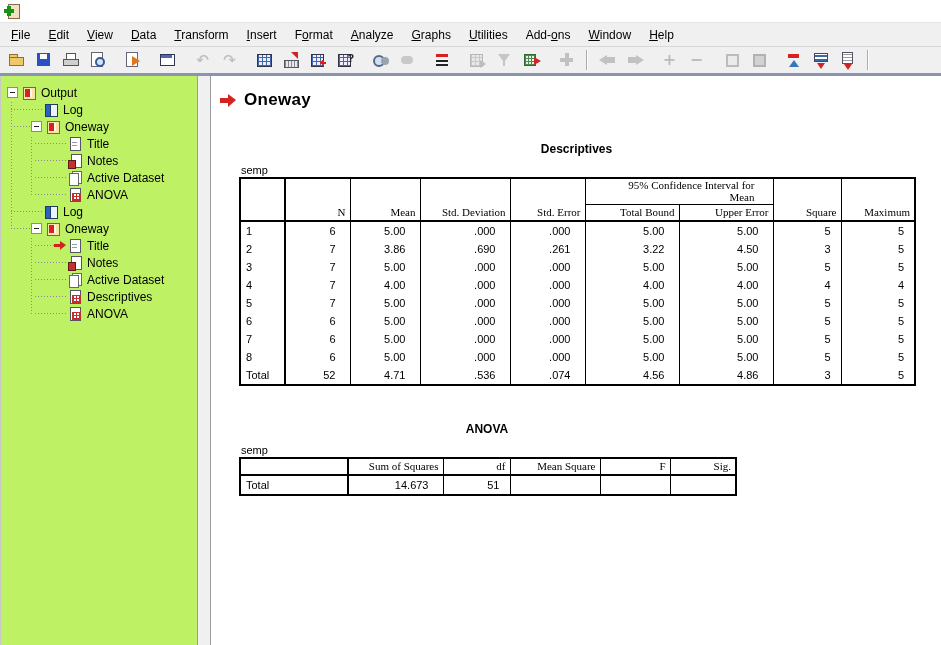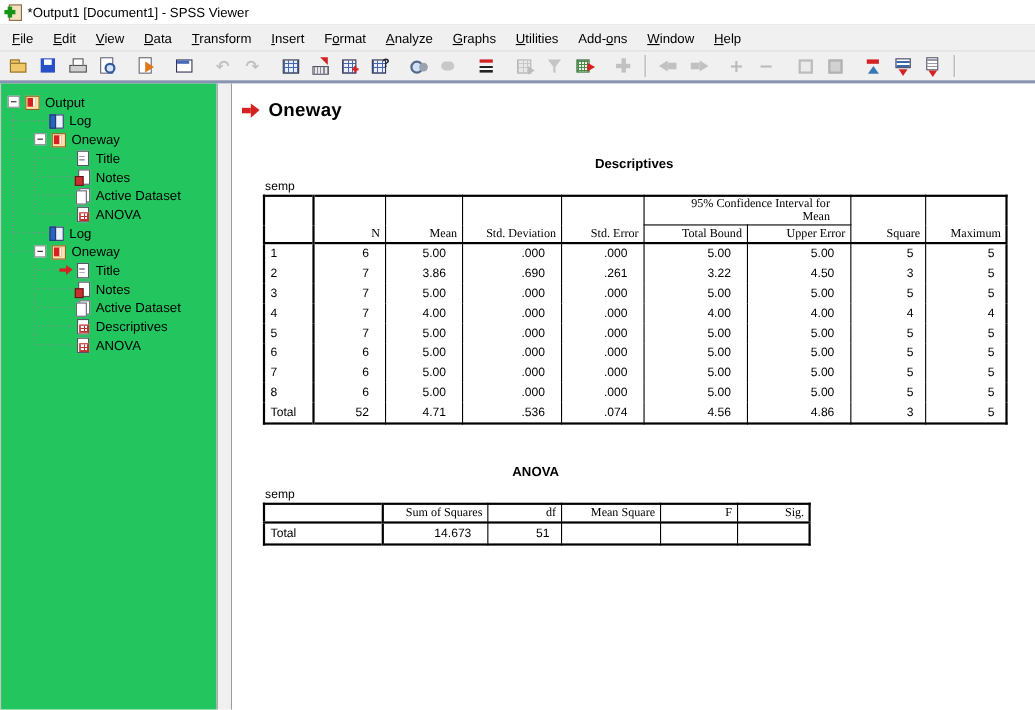--- a/index.html
+++ b/index.html
@@ -83,21 +83,21 @@
   .ic-heading::before { left:3px; top:3px; width:11px; height:4px; background:#d42222; }
   .ic-heading::after { left:4px; top:9px; border-left:5px solid transparent; border-right:5px solid transparent; border-bottom:7px solid #3878b8; }
   .ic-title-arrow::before { left:2px; top:2px; width:12px; height:7px; border:1px solid #446;
     background:repeating-linear-gradient(0deg,#3868a8 0 2px,#fff 2px 4px); }
   .ic-title-arrow::after { left:5px; top:12px; border-left:4px solid transparent; border-right:4px solid transparent; border-top:6px solid #d42222; }
   .ic-text-arrow::before { left:3px; top:1px; width:9px; height:10px; background:#fff; border:1px solid #556;
     background-image:repeating-linear-gradient(0deg,transparent 0 2px,#99a 2px 3px); }
   .ic-text-arrow::after { left:5px; top:13px; border-left:4px solid transparent; border-right:4px solid transparent; border-top:6px solid #d42222; }
   
   .main { display:flex; height:570px; }
-  .tree-panel { width:196px; flex:none; background:#22c55e; padding-top:8px; overflow:hidden; border-left:1px solid #c8c8c8; }
+  .tree-panel { width:196px; flex:none; background:#bef264; padding-top:8px; overflow:hidden; border-left:1px solid #c8c8c8; }
   .splitter { width:12px; flex:none; background:#f0f0f0; border-left:1px solid #9a9aa0; border-right:1px solid #9a9aa0; cursor:col-resize; }
   .content { flex:1; background:#fff; padding:14px 0 0 9px; overflow:hidden; position:relative; }
   
   .tree-row { display:flex; align-items:center; height:17px; font-size:12px; white-space:nowrap; cursor:default; }
   .tree-label { margin-left:4px; }
   .tree-children { position:relative; }
   .vline { position:absolute; width:1px; background:repeating-linear-gradient(0deg,#8a8a92 0 1px,transparent 1px 3px); }
   .hline { height:1px; flex:none; background:repeating-linear-gradient(90deg,#8a8a92 0 1px,transparent 1px 3px); }
   .exp { width:9px; height:9px; flex:none; border:1px solid #8a8a92; background:#fff; position:relative; margin:0 2px 0 0; }
   .exp::before { content:""; position:absolute; left:2px; top:4px; width:5px; height:1px; background:#222; }
@@ -147,21 +147,20 @@
   table.spss td.rowlabel { text-align:left; padding-left:5px; }
   table.desc td.c6, table.desc td.c7 { padding-right:10px; }
   table.anova td.a1 { padding-right:10px; }
   table.anova td.a4 { padding-right:16px; }
 </style>
 </head>
 <body>
 
 <div class="titlebar">
   <span class="app-icon"></span>
-  <span class="title-text">*Output1 [Document1] - SPSS Viewer</span>
 </div>
 
 <div class="menubar">
     <span class="menu-item"><u>F</u><span>i</span><span>l</span><span>e</span></span>
     <span class="menu-item"><u>E</u><span>d</span><span>i</span><span>t</span></span>
     <span class="menu-item"><u>V</u><span>i</span><span>e</span><span>w</span></span>
     <span class="menu-item"><u>D</u><span>a</span><span>t</span><span>a</span></span>
     <span class="menu-item"><u>T</u><span>r</span><span>a</span><span>n</span><span>s</span><span>f</span><span>o</span><span>r</span><span>m</span></span>
     <span class="menu-item"><u>I</u><span>n</span><span>s</span><span>e</span><span>r</span><span>t</span></span>
     <span class="menu-item"><span>F</span><u>o</u><span>r</span><span>m</span><span>a</span><span>t</span></span>

